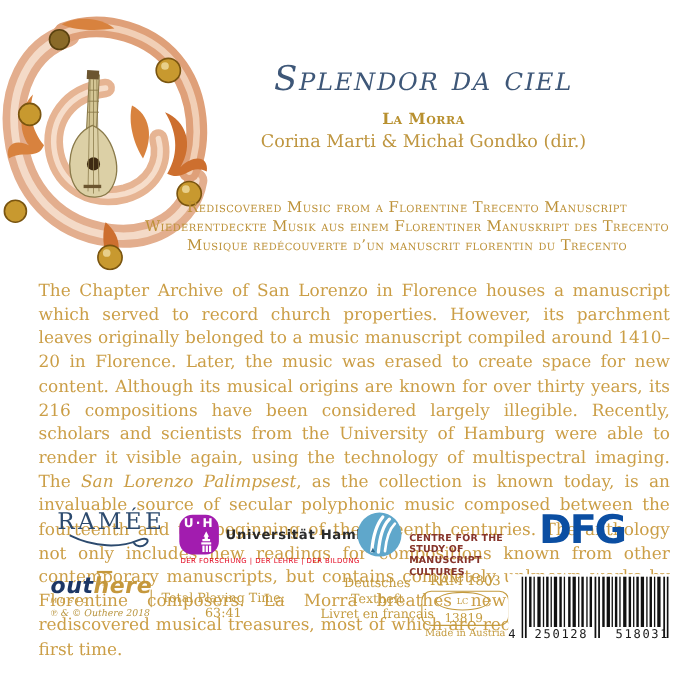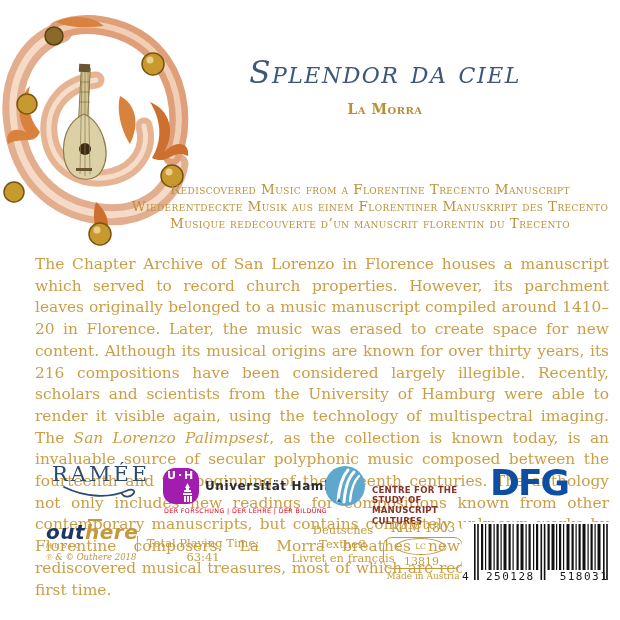--- a/index.html
+++ b/index.html
@@ -108,20 +108,21 @@
       <line x1="80" y1="76" x2="89" y2="76" stroke="#8a7a4a" stroke-width="0.8"></line>
       <line x1="80" y1="86" x2="90" y2="86" stroke="#8a7a4a" stroke-width="0.8"></line>
       <line x1="80" y1="96" x2="90" y2="96" stroke="#8a7a4a" stroke-width="0.8"></line>
     </g>
   </svg>
 </div>
 
 <div class="abs header-block">
   <div class="album-title">Splendor da ciel</div>
   <div class="artist-name">La Morra</div>
+  <div class="directors">Corina Marti &amp; Michał Gondko (dir.)</div>
 </div>
 
 <div class="abs subtitle-block">
   <div class="subtitle-line">Rediscovered Music from a Florentine Trecento Manuscript</div>
   <div class="subtitle-line">Wiederentdeckte Musik aus einem Florentiner Manuskript des Trecento</div>
   <div class="subtitle-line">Musique redécouverte d’un manuscrit florentin du Trecento</div>
 </div>
 
 <p class="abs desc" style="margin:0;"><span>The Chapter Archive of San Lorenzo in Florence houses a manuscript which served to record church properties. However, its parchment leaves originally belonged to a music manuscript compiled around 1410–20 in Florence. Later, the music was erased to create space for new content. Although its musical origins are known for over thirty years, its 216 compositions have been considered largely illegible. Recently, scholars and scientists from the University of Hamburg were able to render it visible again, using the technology of multispectral imaging. The </span><span class="it">San Lorenzo Palimpsest</span><span>, as the collection is known today, is an invaluable source of secular polyphonic music composed between the fourteenth and the beginning of the fifteenth centuries. The anthology not only includes new readings for compositions known from other contemporary manuscripts, but contains completely unknown works by Florentine composers. La Morra breathes new life into these rediscovered musical treasures, most of which are recorded here for the first time.</span></p>
 

